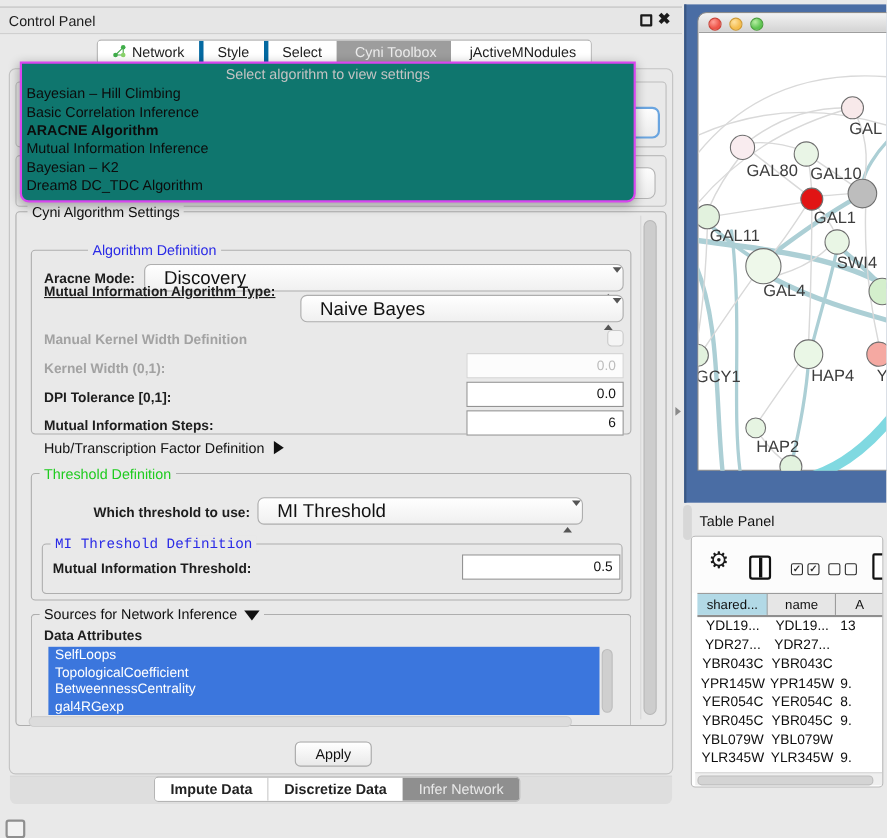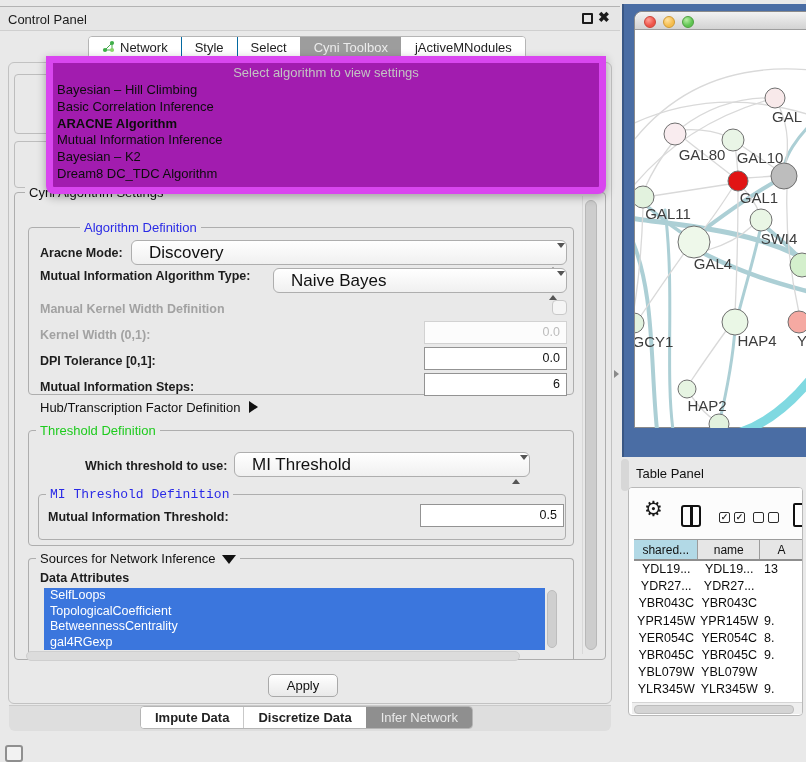--- a/index.html
+++ b/index.html
@@ -9,34 +9,34 @@
 
   
   .hairline-top { position:absolute; left:0; top:6px; width:620px; height:1px; background:#b3b3b3; }
   .cp-titlebar { position:absolute; left:0; top:7px; width:620px; height:24px; background:#e6e6e6; border-bottom:1px solid #cfcfcf;padding-left:12px; }
   .cp-title { position:absolute; left:8px; top:5px; font-size:13px; color:#1b1b1b; }
   .float-ic { position:absolute; left:582px; top:6px; width:11px; height:11px; border:2px solid #1b1b1b; border-radius:1px; }
   .close-ic { position:absolute; left:598px; top:2px; font-size:14px; font-weight:bold; color:#1b1b1b; }
 
   .tabbar { position:absolute; left:88px; top:36px; height:23px; display:flex; background:#fff; border:1px solid #b5b5b5; border-radius:4px; overflow:hidden; }
   .tab { display:flex; align-items:center; gap:5px; padding:0 13px; font-size:13px; color:#222; height:100%; background:#fff; }
-  .tab + .tab { border-left:1px solid #0369a1; }
+  .tab + .tab { border-left:4px solid #0369a1; }
   .tab.selected { background:#9d9d9d; color:#ececec; border-left-color:transparent; }
   .tab.selected + .tab { border-left-color:transparent; }
 
   .content-panel { position:absolute; left:8px; top:62px; width:604px; height:642px; border:1px solid #c2c2c2; border-radius:6px; background:#e9e9e9; }
 
   
   .bg-group1 { position:absolute; left:14px; top:74px; width:592px; height:60px; border:1px solid #bdbdbd; border-radius:4px; }
   .blue-combo-frag { position:absolute; left:556px; top:97px; width:44px; height:29px; border:2px solid #6aa5e0; border-radius:7px; background:linear-gradient(#fdfdfd,#ececec); }
   .bg-group2 { position:absolute; left:14px; top:141px; width:592px; height:47px; border:1px solid #bdbdbd; border-radius:4px; }
   .net-combo { position:absolute; left:64px; top:152px; width:532px; height:29px; border:1px solid #b5b5b5; border-radius:7px; background:linear-gradient(#fdfdfd,#ececec); color:#9a9a9a; font-size:13px; line-height:27px; padding-left:18px; }
 
   
-  .dropdown { position:absolute; left:18px; top:56px; width:560px; min-height:118px; background:#a21caf; border:7px solid #d946ef; border-radius:0 0 8px 8px; box-shadow:0 3px 10px rgba(0,0,0,.32); z-index:5; padding-bottom:4px;margin-left:28px; }
+  .dropdown { position:absolute; left:18px; top:56px; width:560px; min-height:118px; background:#0f766e; border:2px solid #d946ef; border-radius:0 0 8px 8px; box-shadow:0 3px 10px rgba(0,0,0,.32); z-index:5; padding-bottom:4px; }
   .dd-prompt { text-align:center; color:#c3c3c3; font-size:13px; height:19px; line-height:19px; }
   .dd-item { font-size:13px; color:#0c0c0c; height:16.8px; line-height:16.8px; padding-left:4px; }
   .dd-item.bold { font-weight:bold; }
 
   
   .groupbox { position:absolute; border:1px solid #aeaeae; border-radius:4px; }
   .legend { position:absolute; top:-8px; font-size:13px; background:#e9e9e9; padding:0 4px; color:#111; white-space:nowrap; }
   .legend.blue { color:#2a2ae6; }
   .legend.green { color:#1ecb1e; }
 
@@ -180,21 +180,21 @@
   <div class="groupbox fs-algdef">
     <span class="legend blue" style="left:7px;margin-left:44px;">Algorithm Definition</span>
   </div>
 
   <span class="flabel" style="left:40px; top:246px;">Aracne Mode:</span>
   <div class="combo" style="left:131px; top:240px; width:436px;">
     <span>Discovery</span>
     <span class="arrs"><span class="arr-up"></span><span class="arr-dn"></span></span>
   </div>
 
-  <span class="flabel" style="left:40px; top:269px;">Mutual Information Algorithm Type:</span>
+  <span class="flabel" style="left:40px; top:258px;text-decoration:underline;">Mutual Information Algorithm Type:</span>
   <div class="combo" style="left:273px; top:268px; width:294px;">
     <span>Naive Bayes</span>
     <span class="arrs"><span class="arr-up"></span><span class="arr-dn"></span></span>
   </div>
 
   <span class="flabel dim" style="left:40px; top:302px;">Manual Kernel Width Definition</span>
   <div class="checkbox" style="left:552px; top:300px;"></div>
 
   <span class="flabel dim" style="left:40px; top:328px;">Kernel Width (0,1):</span>
   <div class="tinput disabled" style="left:424px; top:321px; width:143px;">0.0</div>

